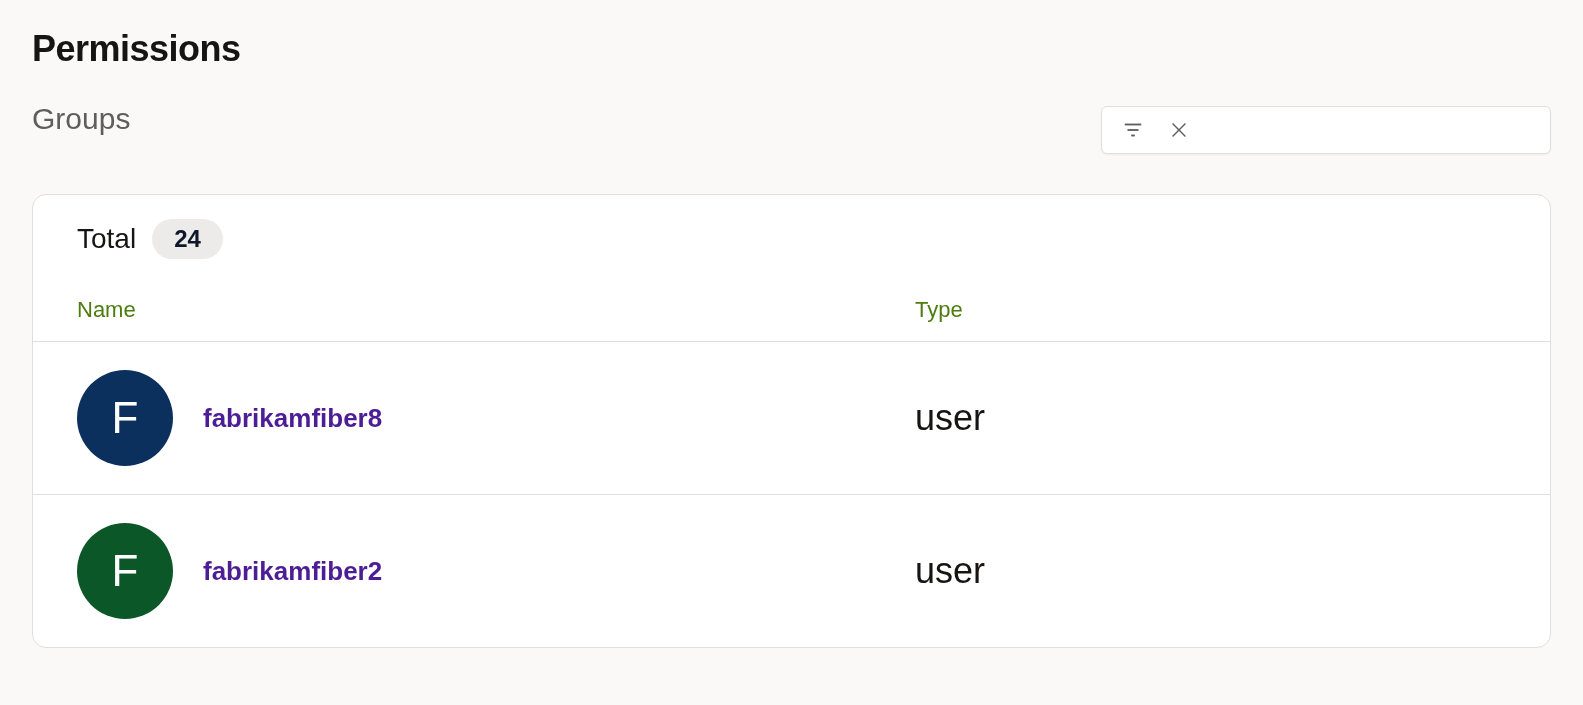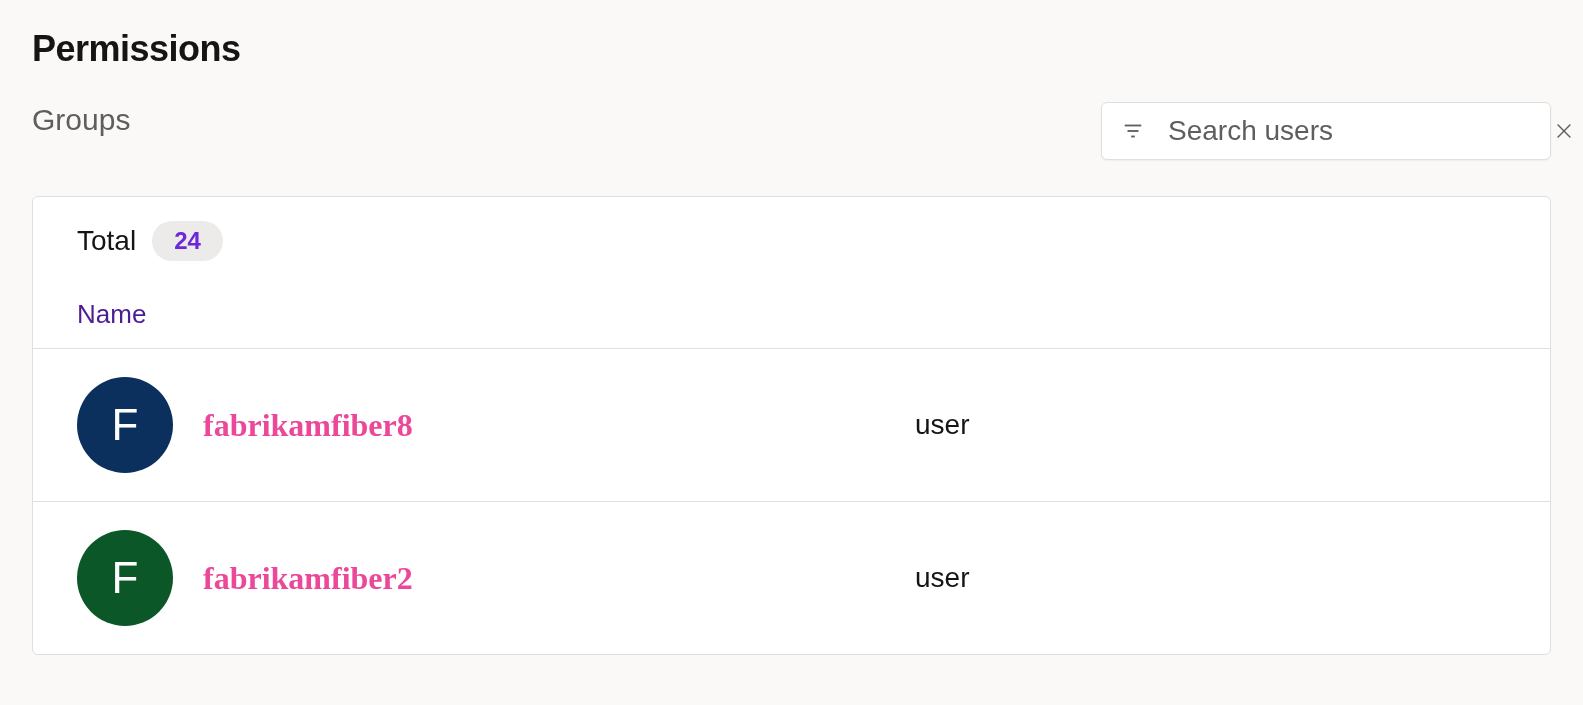--- a/index.html
+++ b/index.html
@@ -80,48 +80,48 @@
     .close-icon {
       width: 22px;
       height: 22px;
       color: #605e5c;
       cursor: pointer;
       flex-shrink: 0;
     }
     .card {
       background: #ffffff;
       border: 1px solid #e1dfdd;
-      border-radius: 6px;
+      border-radius: 14px;
     }
     .total-row {
       display: flex;
       align-items: center;
       gap: 16px;
       padding: 24px 44px 24px 44px;
     }
     .total-label {
       font-size: 28px;
       color: #161514;
     }
     .total-badge {
       background: #edebe9;
       border-radius: 999px;
       padding: 6px 22px;
       font-size: 24px;
       font-weight: 600;
-      color: #6d28d9;
+      color: #0f172a;
     }
     .col-headers {
       display: flex;
       padding: 14px 44px 18px 44px;
       border-bottom: 1px solid #e1dfdd;
     }
     .col-header {
-      font-size: 26px;
-      color: #4c1d95;
+      font-size: 22px;
+      color: #4d7c0f;
     }
     .col-name {
       width: 838px;
       flex-shrink: 0;
     }
     .col-type {
       flex: 1;
     }
     .user-row {
       display: flex;
@@ -146,60 +146,59 @@
       border-radius: 50%;
       display: flex;
       align-items: center;
       justify-content: center;
       color: #ffffff;
       font-size: 44px;
       font-weight: 400;
       flex-shrink: 0;
     }
     .user-name {
-      font-size: 32px;
-      font-weight: 600;
-      color: #ec4899;
-      font-family: Liberation Serif, serif;
+      font-size: 26px;
+      font-weight: 600;
+      color: #4c1d95;
     }
     .user-type {
-      font-size: 28px;
+      font-size: 36px;
       color: #161514;
     }
   </style>
 </head>
 <body>
 
 <h1 class="page-title">Permissions</h1>
 
 <div class="header-row">
   <div class="tabs">
     <div class="tab">Groups</div>
   </div>
   <div class="search-box">
     <svg class="filter-icon" viewBox="0 0 24 24" fill="none" stroke="currentColor" stroke-width="2">
       <line x1="3" y1="6" x2="21" y2="6"></line>
       <line x1="6" y1="12" x2="18" y2="12"></line>
       <line x1="10" y1="18" x2="14" y2="18"></line>
     </svg>
-    <input class="search-input" type="text" placeholder="Search users" style="">
     <svg class="close-icon" viewBox="0 0 24 24" fill="none" stroke="currentColor" stroke-width="1.5">
       <line x1="5" y1="5" x2="19" y2="19"></line>
       <line x1="19" y1="5" x2="5" y2="19"></line>
     </svg>
   </div>
 </div>
 
 <div class="card">
   <div class="total-row">
     <span class="total-label">Total</span>
     <span class="total-badge">24</span>
   </div>
   <div class="col-headers">
     <div class="col-header col-name">Name</div>
+    <div class="col-header col-type">Type</div>
   </div>
   <div id="user-rows">
       <div class="user-row">
         <div class="user-name-cell">
           <div class="avatar" style="background: rgb(11, 48, 94);">F</div>
           <div class="user-name">fabrikamfiber8</div>
         </div>
         <div class="user-type">user</div>
       </div>
       <div class="user-row">

